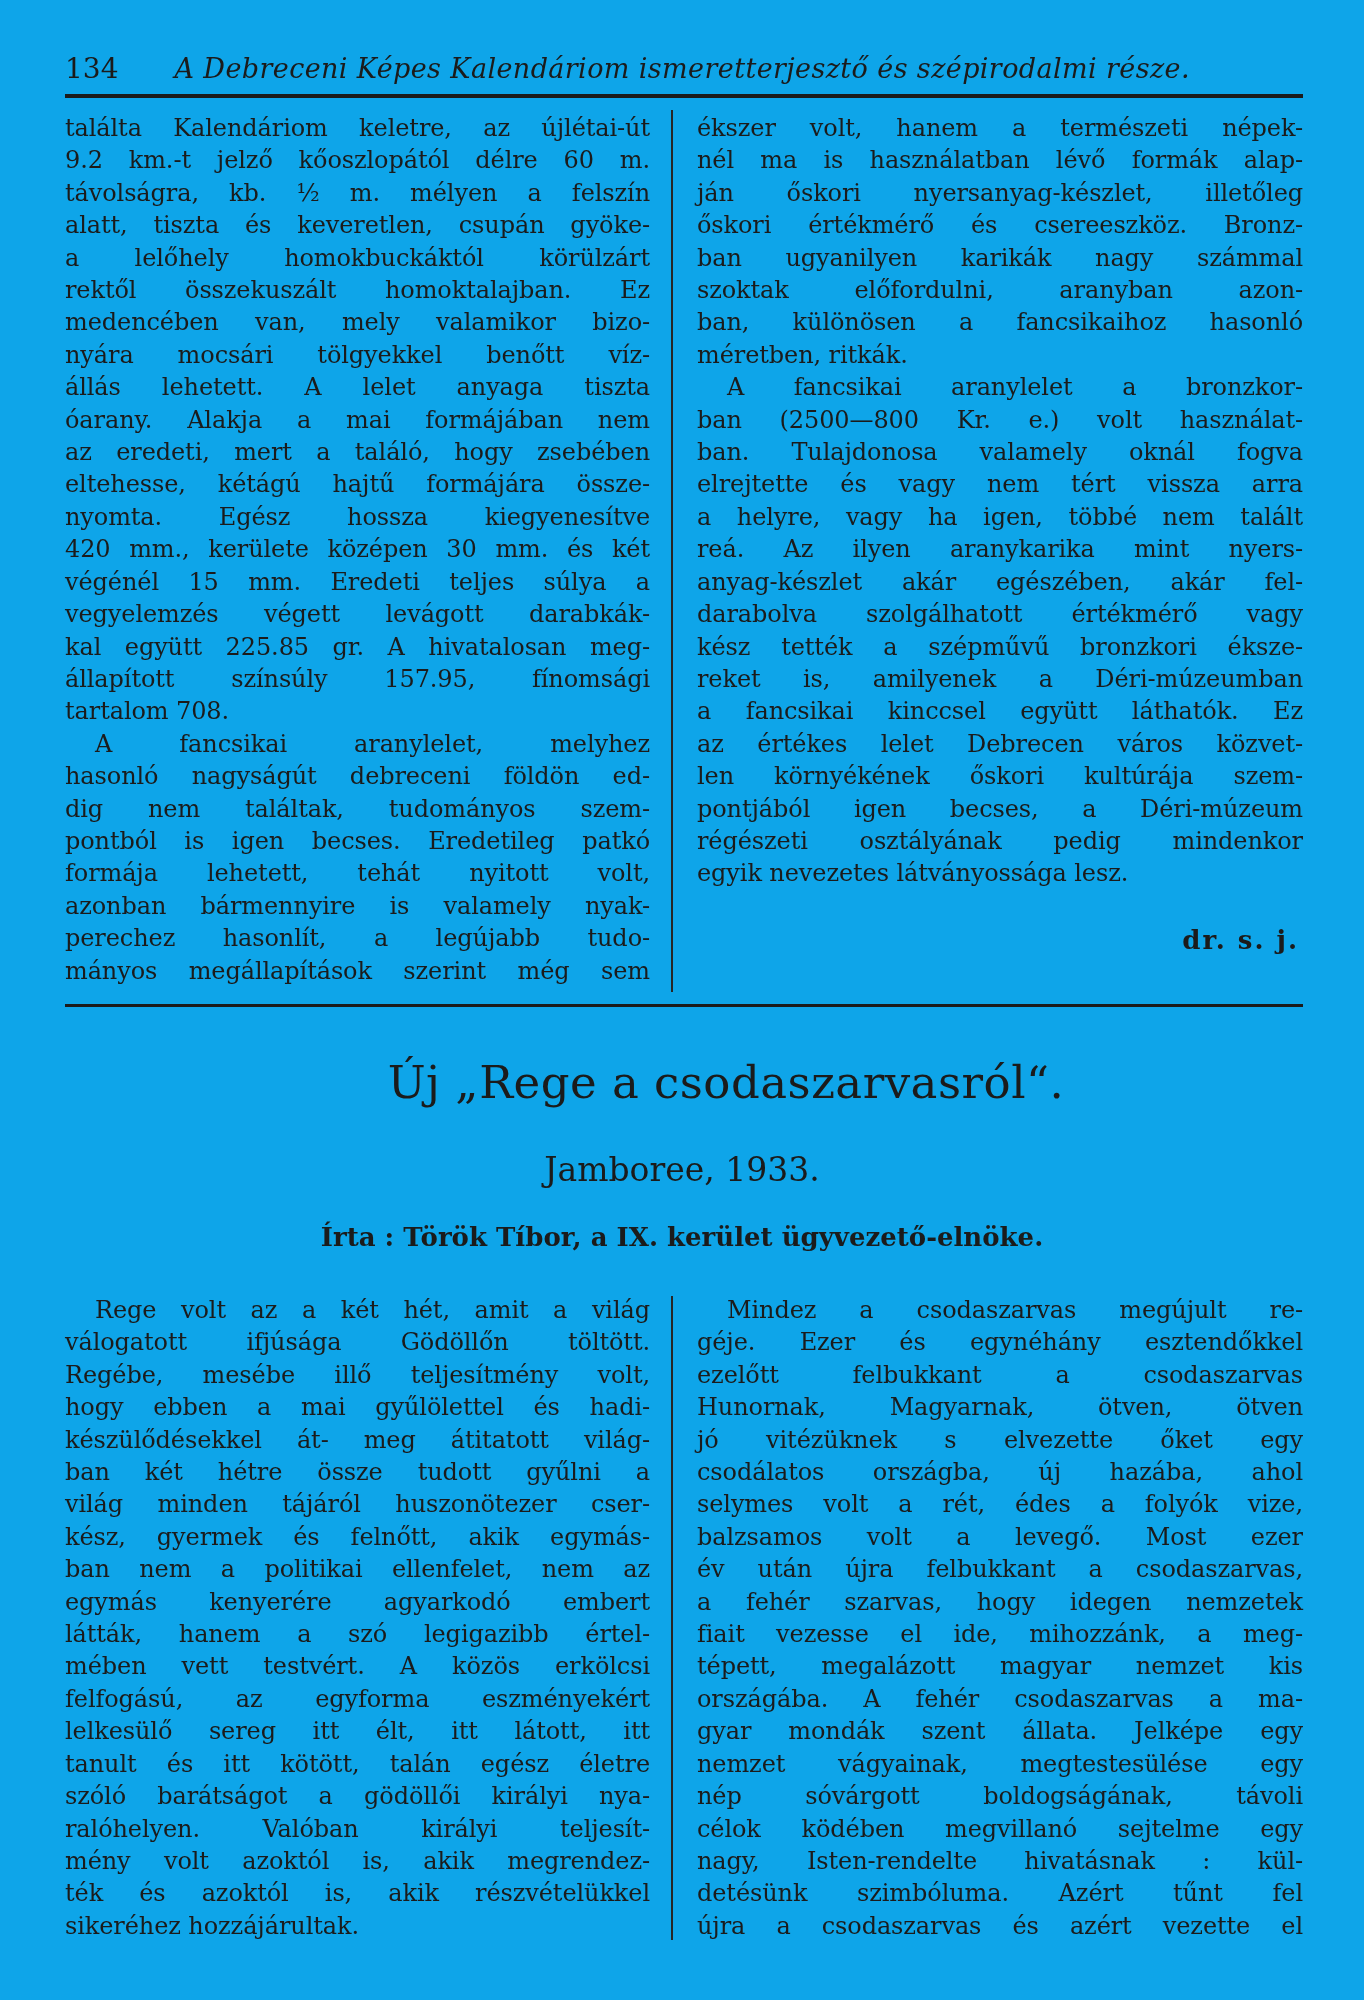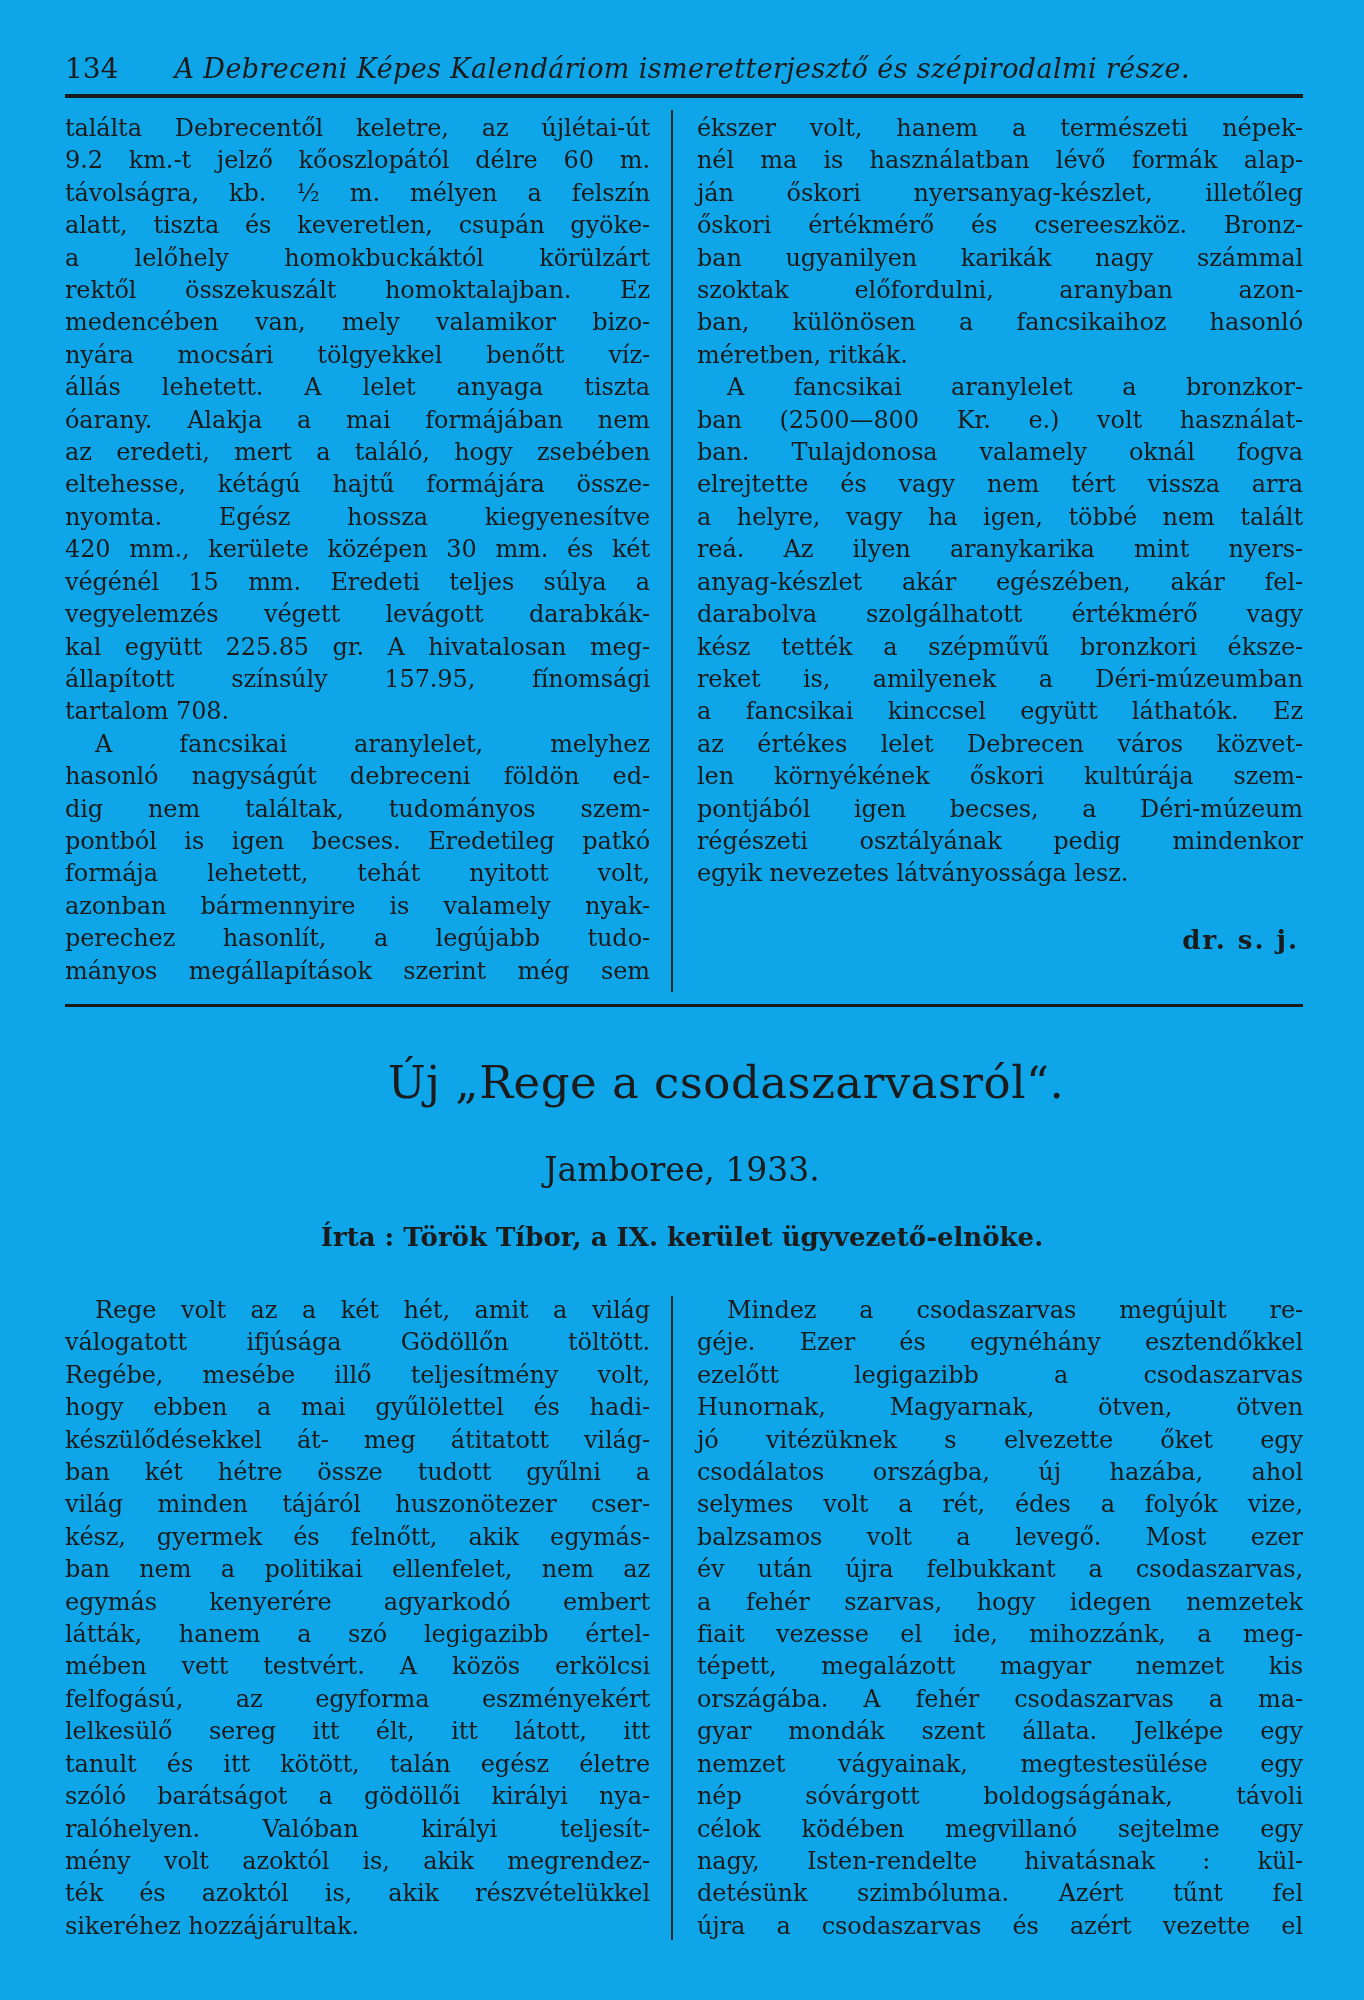--- a/index.html
+++ b/index.html
@@ -43,21 +43,21 @@
 <body>
 
 <div class="page">
 
   <div class="header">
     <span class="page-number">134</span><span class="journal-title">A Debreceni Képes Kalendáriom ismeretterjesztő és szépirodalmi része.</span>
   </div>
   <div class="hrule header-rule"></div>
 
   <div class="col col-a1-left">
-      <div class="line">találta Debrecentől keletre, az újlétai-út</div>
+      <div class="line">találta Kalendáriom keletre, az újlétai-út</div>
       <div class="line">9.2 km.-t jelző kőoszlopától délre 60 m.</div>
       <div class="line">távolságra, kb. ½ m. mélyen a felszín</div>
       <div class="line">alatt, tiszta és keveretlen, csupán gyöke-</div>
       <div class="line">a lelőhely homokbuckáktól körülzárt</div>
       <div class="line">rektől összekuszált homoktalajban. Ez</div>
       <div class="line">medencében van, mely valamikor bizo-</div>
       <div class="line">nyára mocsári tölgyekkel benőtt víz-</div>
       <div class="line">állás lehetett. A lelet anyaga tiszta</div>
       <div class="line">óarany. Alakja a mai formájában nem</div>
       <div class="line">az eredeti, mert a találó, hogy zsebében</div>
@@ -134,21 +134,21 @@
       <div class="line">szóló barátságot a gödöllői királyi nya-</div>
       <div class="line">ralóhelyen. Valóban királyi teljesít-</div>
       <div class="line">mény volt azoktól is, akik megrendez-</div>
       <div class="line">ték és azoktól is, akik részvételükkel</div>
       <div class="line end">sikeréhez hozzájárultak.</div>
     </div>
   <div class="vrule divider-2"></div>
   <div class="col col-a2-right">
       <div class="line indent">Mindez a csodaszarvas megújult re-</div>
       <div class="line">géje. Ezer és egynéhány esztendőkkel</div>
-      <div class="line">ezelőtt legigazibb a csodaszarvas</div>
+      <div class="line">ezelőtt felbukkant a csodaszarvas</div>
       <div class="line">Hunornak, Magyarnak, ötven, ötven</div>
       <div class="line">jó vitézüknek s elvezette őket egy</div>
       <div class="line">csodálatos országba, új hazába, ahol</div>
       <div class="line">selymes volt a rét, édes a folyók vize,</div>
       <div class="line">balzsamos volt a levegő. Most ezer</div>
       <div class="line">év után újra felbukkant a csodaszarvas,</div>
       <div class="line">a fehér szarvas, hogy idegen nemzetek</div>
       <div class="line">fiait vezesse el ide, mihozzánk, a meg-</div>
       <div class="line">tépett, megalázott magyar nemzet kis</div>
       <div class="line">országába. A fehér csodaszarvas a ma-</div>

